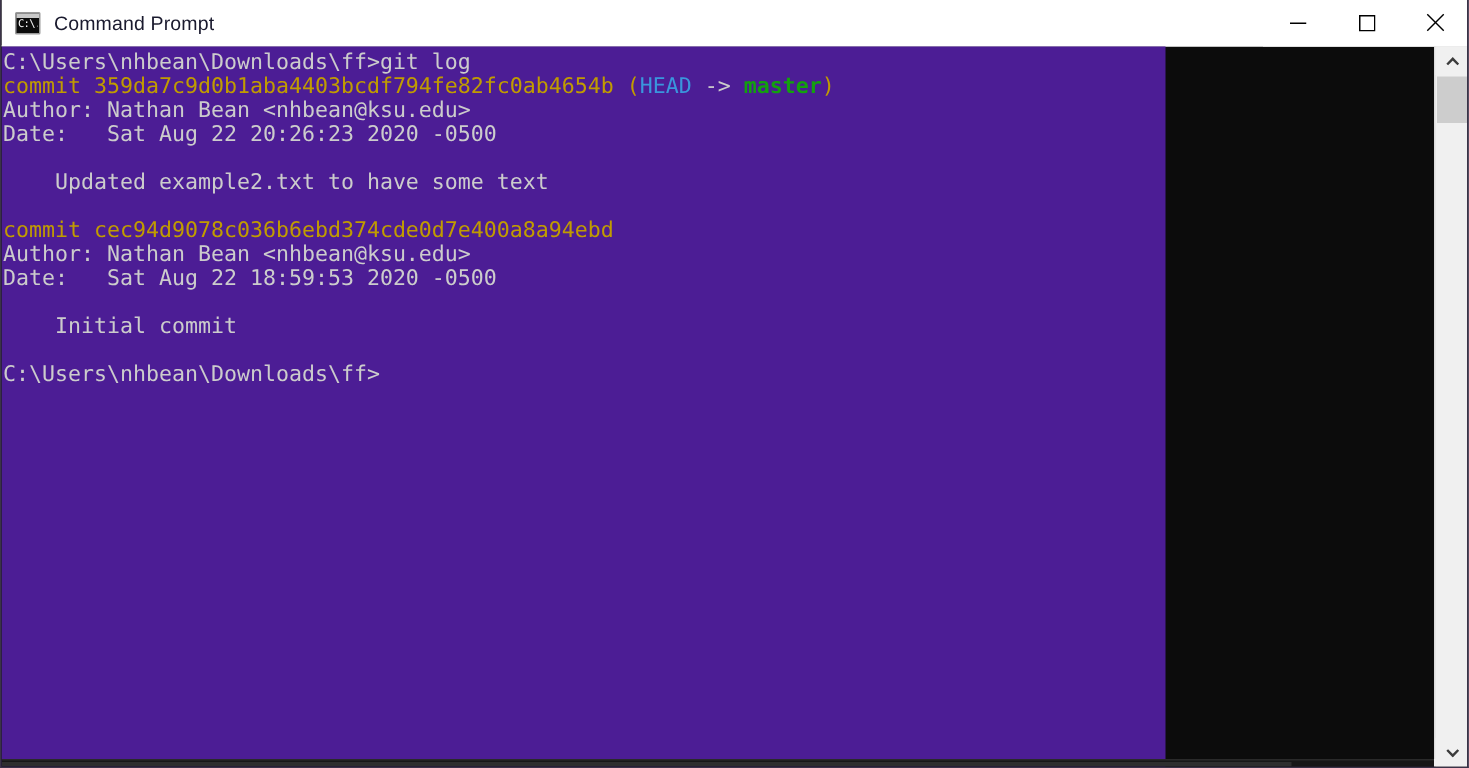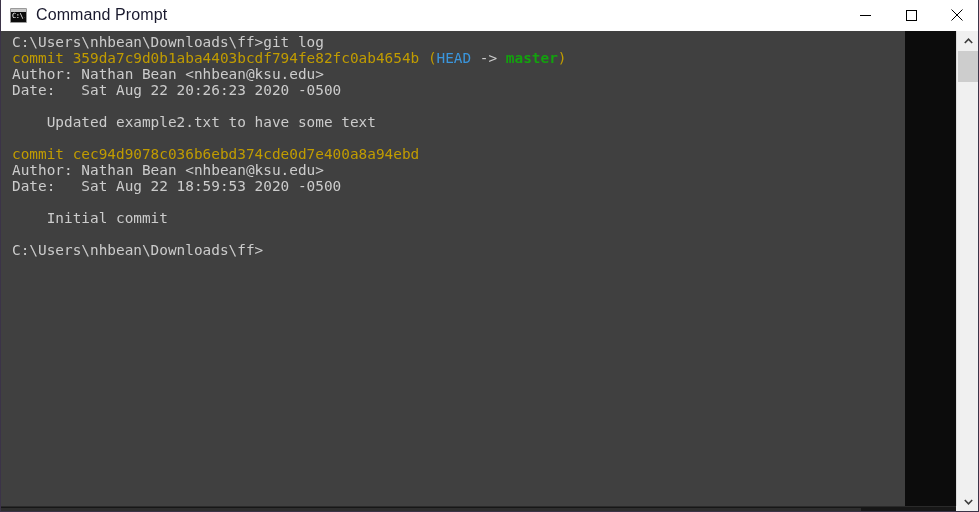--- a/index.html
+++ b/index.html
@@ -71,21 +71,21 @@
     color: #ffffff;
     font-family: "DejaVu Sans Mono", monospace;
     font-size: 7px;
     line-height: 9px;
     letter-spacing: -0.5px;
     white-space: nowrap;
     overflow: hidden;
   }
   .title-text {
     margin-left: 9px;
-    font-size: 16px;
+    font-size: 13px;
     color: #1a1a2e;
     white-space: nowrap;
     letter-spacing: 0.1px;
   }
 
   .win-buttons {
     display: flex;
     height: 31px;
     flex: 0 0 auto;
   }
@@ -97,26 +97,26 @@
     justify-content: center;
     background: #ffffff;
   }
   .win-btn svg { display: block; }
 
   
   .terminal {
     position: absolute;
     top: 31px;
     left: 0;
-    width: 904px;
+    width: 776px;
     height: 480px;
-    background: #404040;
-    overflow: hidden;
-    box-sizing: border-box;
-    padding: 3px 0 0 11px;
+    background: #4c1d95;
+    overflow: hidden;
+    box-sizing: border-box;
+    padding: 3px 0 0 1px;
   }
   .term-text {
     margin: 0;
     font-family: "DejaVu Sans Mono", monospace;
     font-size: 14.4px;
     line-height: 16px;
     color: #cccccc;
     white-space: pre;
     letter-spacing: 0px;
   }

